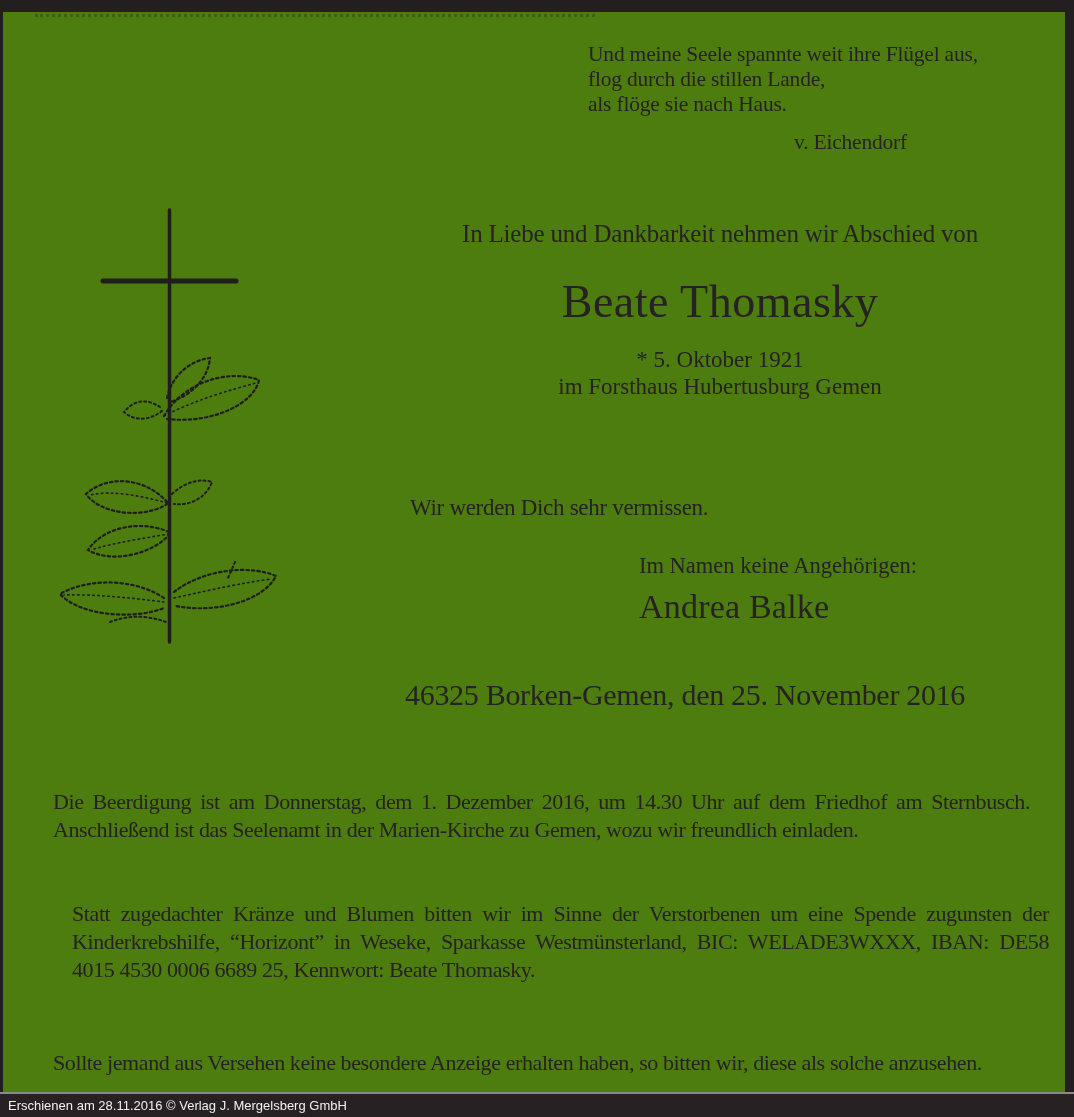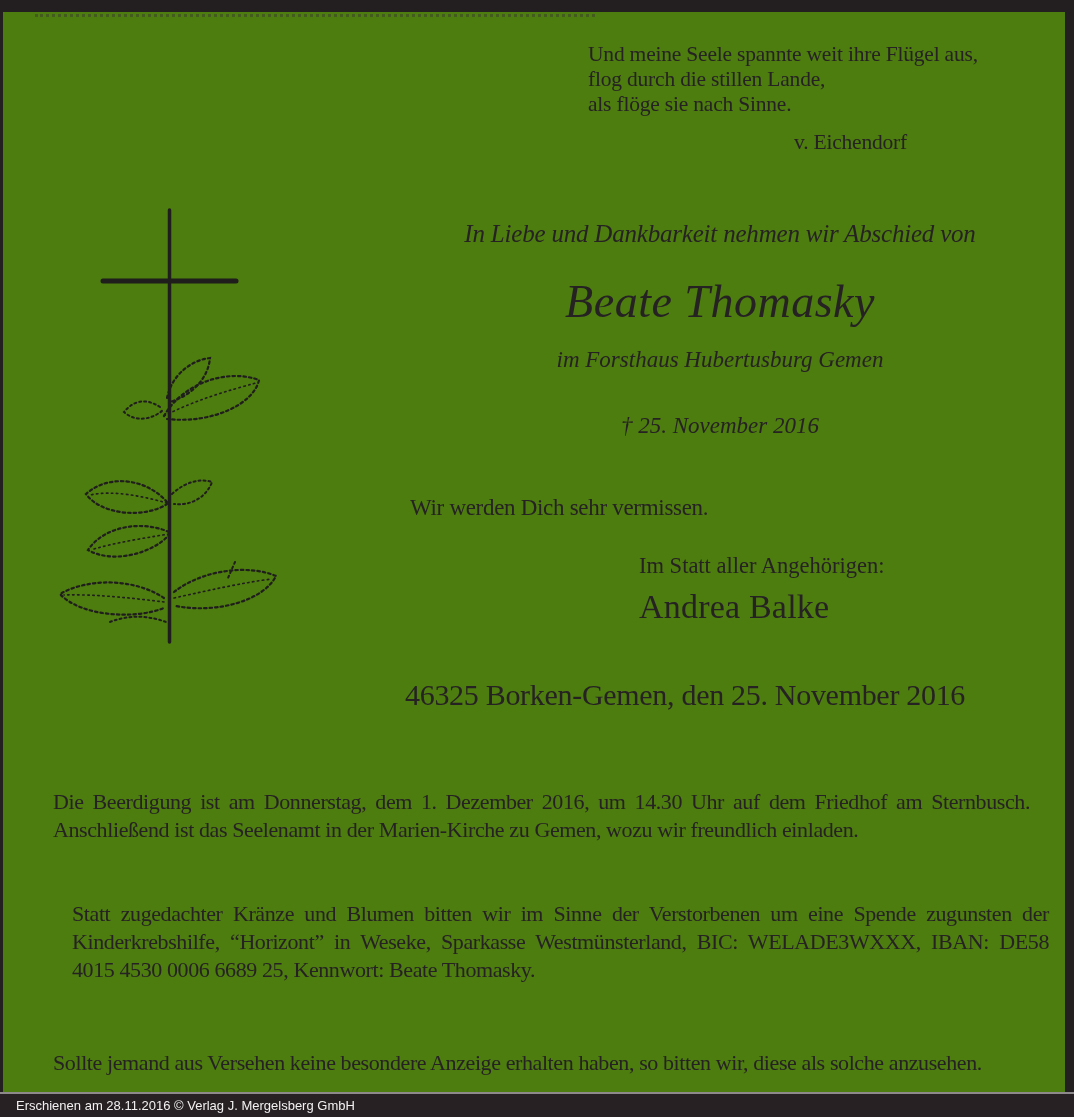--- a/index.html
+++ b/index.html
@@ -21,21 +21,21 @@
   }
   .scan-noise{
     position:absolute;left:35px;top:14px;width:560px;height:0;
     border-top:3px dotted #3a3436;opacity:.45;
   }
   .abs{position:absolute;}
   
   .poem{left:588px;top:42px;font-size:21.5px;line-height:25px;letter-spacing:-0.2px;}
   .poem-attrib{margin-top:13px;padding-left:206px;}
   
-  .center-col{left:400px;top:0;width:640px;text-align:center;font-style:italic;}
+  .center-col{left:400px;top:0;width:640px;text-align:center;}
   .intro{top:220px;font-size:25px;letter-spacing:-0.2px;}
   .name{top:275px;font-size:46px;letter-spacing:0.5px;}
   .birth{top:346px;font-size:23px;line-height:27px;}
   .death{top:413px;font-size:23px;}
   .farewell{left:410px;top:495px;font-size:23px;letter-spacing:-0.3px;}
   .mourners{left:639px;top:553px;font-size:22.5px;line-height:26px;}
   .mourner-name{font-size:34px;margin-top:15px;letter-spacing:0.2px;}
   .place-date{left:405px;top:678px;font-size:30px;letter-spacing:-0.3px;text-align:center;}
   
   .para{
@@ -46,36 +46,36 @@
   }
   .p1{top:788px;}
   .p2{top:900px;margin-left:19px;}
   .p3{top:1012px;margin-top:37px;}
   
   .footer{
     position:absolute;left:0;right:0;bottom:0;height:25px;
     background:#272124;border-top:2px solid #8e8a8c;
     font-family:"Liberation Sans", sans-serif;
     color:#f2f0f1;font-size:13px;line-height:23px;
-    padding-left:16px;box-sizing:border-box;
+    padding-left:8px;box-sizing:border-box;
   }
   .illustration{left:50px;top:202px;width:240px;height:450px;}
 </style>
 </head>
 <body>
 
 <div id="page">
 
   <div class="frame"></div>
   <div class="scan-noise"></div>
 
   <div class="abs poem">
     <div>Und meine Seele spannte weit ihre Flügel aus,</div>
     <div>flog durch die stillen Lande,</div>
-    <div>als flöge sie nach Sinne.</div>
+    <div>als flöge sie nach Haus.</div>
     <div class="poem-attrib">v. Eichendorf</div>
   </div>
 
   <div class="abs illustration">
     <svg viewBox="0 0 240 450" width="240" height="450">
       <g stroke="#201d1d" fill="none" stroke-linecap="round">
 
         <line x1="119.5" y1="8" x2="119.5" y2="440" stroke-width="3.5"></line>
         <line x1="53" y1="79" x2="186" y2="79" stroke-width="5"></line>
 
@@ -96,28 +96,28 @@
         <path d="M114,400 C82,396 44,392 14,393" stroke-width="1.6" stroke-dasharray="1.5,3.5"></path>
         <path d="M60,420 C80,412 100,414 116,420" stroke-width="2" stroke-dasharray="2,3"></path>
         <path d="M185,360 L178,376" stroke-width="2" stroke-dasharray="2,3"></path>
       </g>
     </svg>
   </div>
 
   <div class="abs center-col intro">In Liebe und Dankbarkeit nehmen wir Abschied von</div>
   <div class="abs center-col name">Beate Thomasky</div>
   <div class="abs center-col birth">
+    <div>* 5. Oktober 1921</div>
     <div>im Forsthaus Hubertusburg Gemen</div>
   </div>
-  <div class="abs center-col death">† 25. November 2016</div>
 
   <div class="abs farewell">Wir werden Dich sehr vermissen.</div>
 
   <div class="abs mourners">
-    <div>Im Statt aller Angehörigen:</div>
+    <div>Im Namen keine Angehörigen:</div>
     <div class="mourner-name">Andrea Balke</div>
   </div>
 
   <div class="abs place-date">46325 Borken-Gemen, den 25. November 2016</div>
 
   <div class="abs para p1">Die Beerdigung ist am Donnerstag, dem 1. Dezember 2016, um 14.30 Uhr auf dem Friedhof am Sternbusch. Anschließend ist das Seelenamt in der Marien-Kirche zu Gemen, wozu wir freundlich einladen.</div>
   <div class="abs para p2">Statt zugedachter Kränze und Blumen bitten wir im Sinne der Verstorbenen um eine Spende zugunsten der Kinderkrebshilfe, “Horizont” in Weseke, Sparkasse Westmünsterland, BIC: WELADE3WXXX, IBAN: DE58 4015 4530 0006 6689 25, Kennwort: Beate Thomasky.</div>
   <div class="abs para p3">Sollte jemand aus Versehen keine besondere Anzeige erhalten haben, so bitten wir, diese als solche anzusehen.</div>
 
   <div class="footer">

